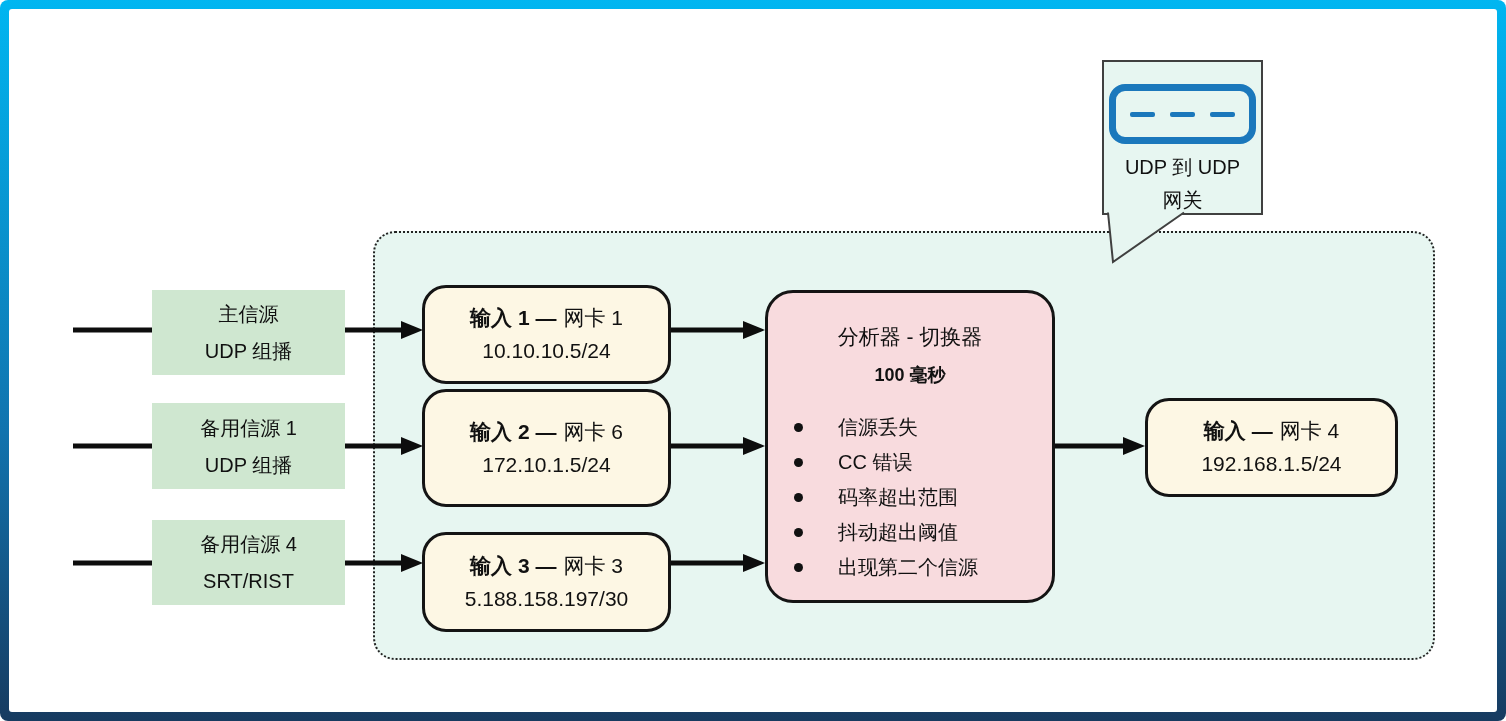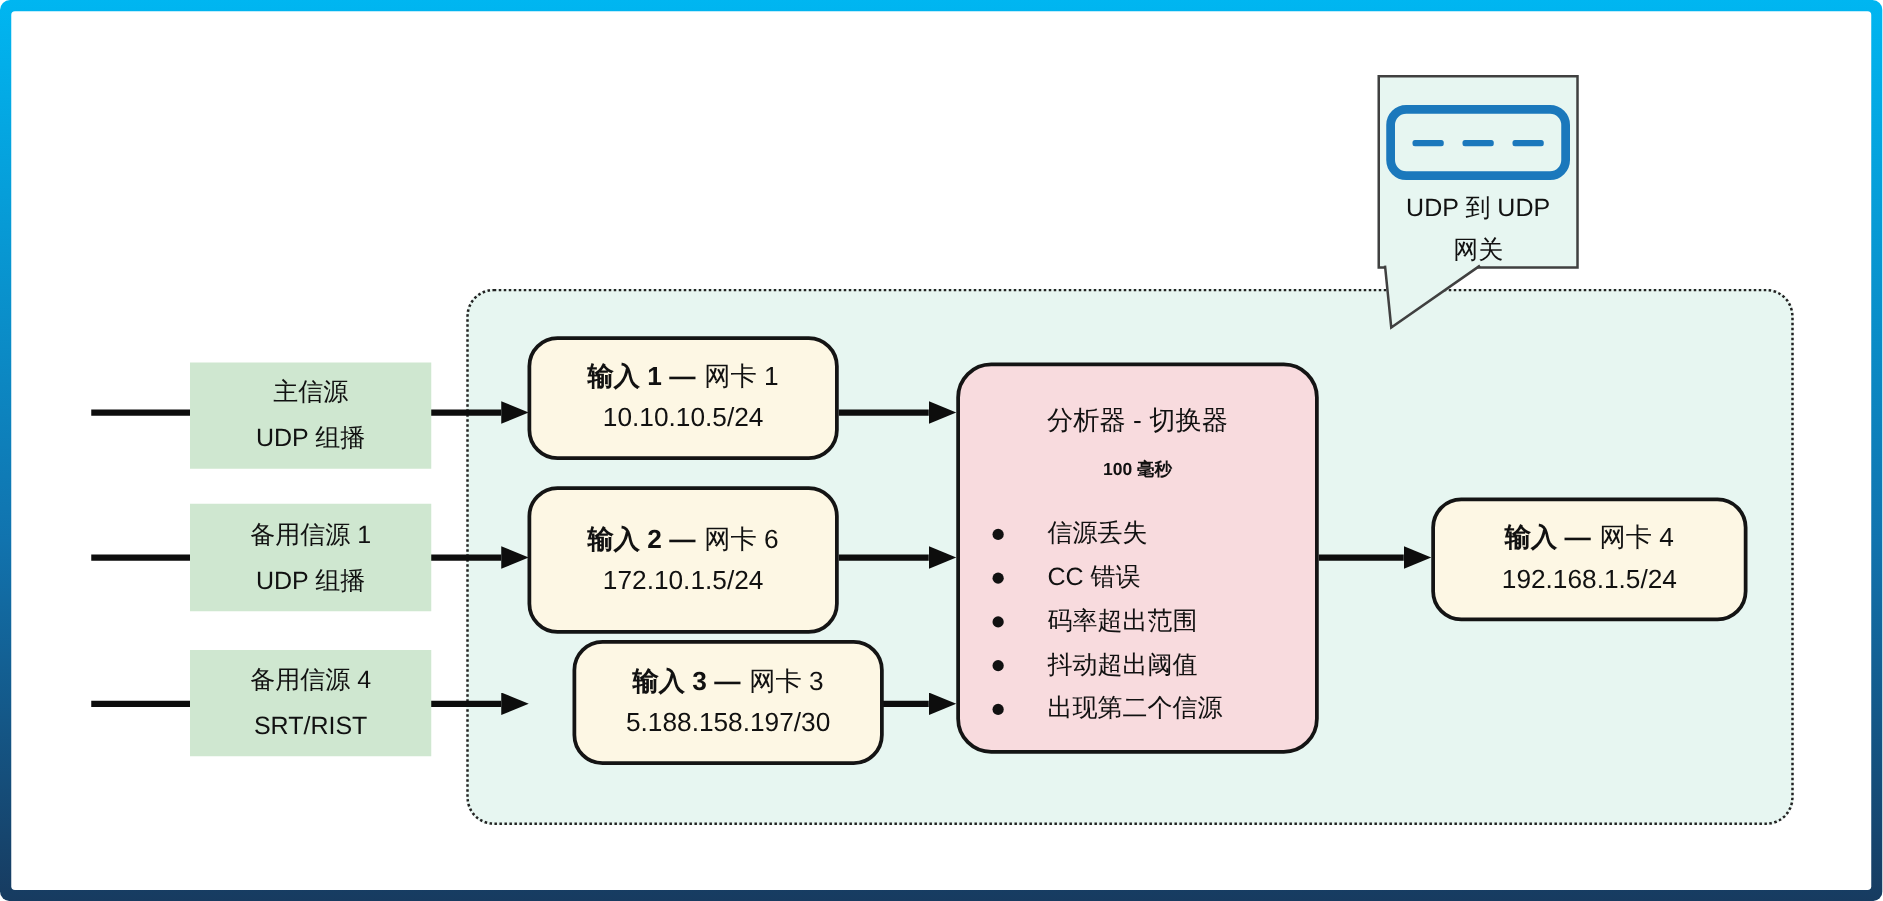--- a/index.html
+++ b/index.html
@@ -37,36 +37,36 @@
   .src1{top:290px;height:85px;}
   .src2{top:403px;height:86px;}
   .src3{top:520px;height:85px;}
 
   .rbox{
     background:var(--input-bg,#fdf7e4);
     border:3px solid #141414;border-radius:24px;
     font-size:21px;line-height:26px;gap:7px;
   }
   .in{left:422px;width:249px;}
-  .in1{top:269px;height:99px;}
+  .in1{top:285px;height:99px;}
   .in2{top:389px;height:118px;}
-  .in3{top:512px;height:100px;margin-left:36px;}
+  .in3{top:532px;height:100px;}
   .outbox{left:1145px;top:398px;width:253px;height:99px;}
   .b{font-weight:bold;}
   .rest{margin-left:7px;}
 
   .analyzer{
     position:absolute;left:765px;top:290px;width:290px;height:313px;
     box-sizing:border-box;
     background:var(--analyzer-bg,#f8dbde);
     border:3px solid #141414;border-radius:28px;
     text-align:center;
   }
   .an-title{margin-top:30px;font-size:21px;font-weight:normal;line-height:27px;}
-  .an-sub{margin-top:12px;font-size:14px;font-weight:bold;line-height:27px;text-align:center;}
+  .an-sub{margin-top:12px;font-size:18px;font-weight:bold;line-height:27px;text-align:center;}
   .an-bullets{list-style:none;margin:25px 0 0;padding:0;text-align:left;}
   .an-bullets li{position:relative;padding-left:70px;font-size:20px;line-height:27px;margin-bottom:8px;}
   .an-bullets li::before{
     content:"";position:absolute;left:26px;top:9px;width:9px;height:9px;border-radius:50%;background:#111;
   }
 
   .callout{
     position:absolute;left:1070px;top:60px;width:161px;height:155px;
     box-sizing:border-box;
     background:var(--container-bg,#e7f6f1);

